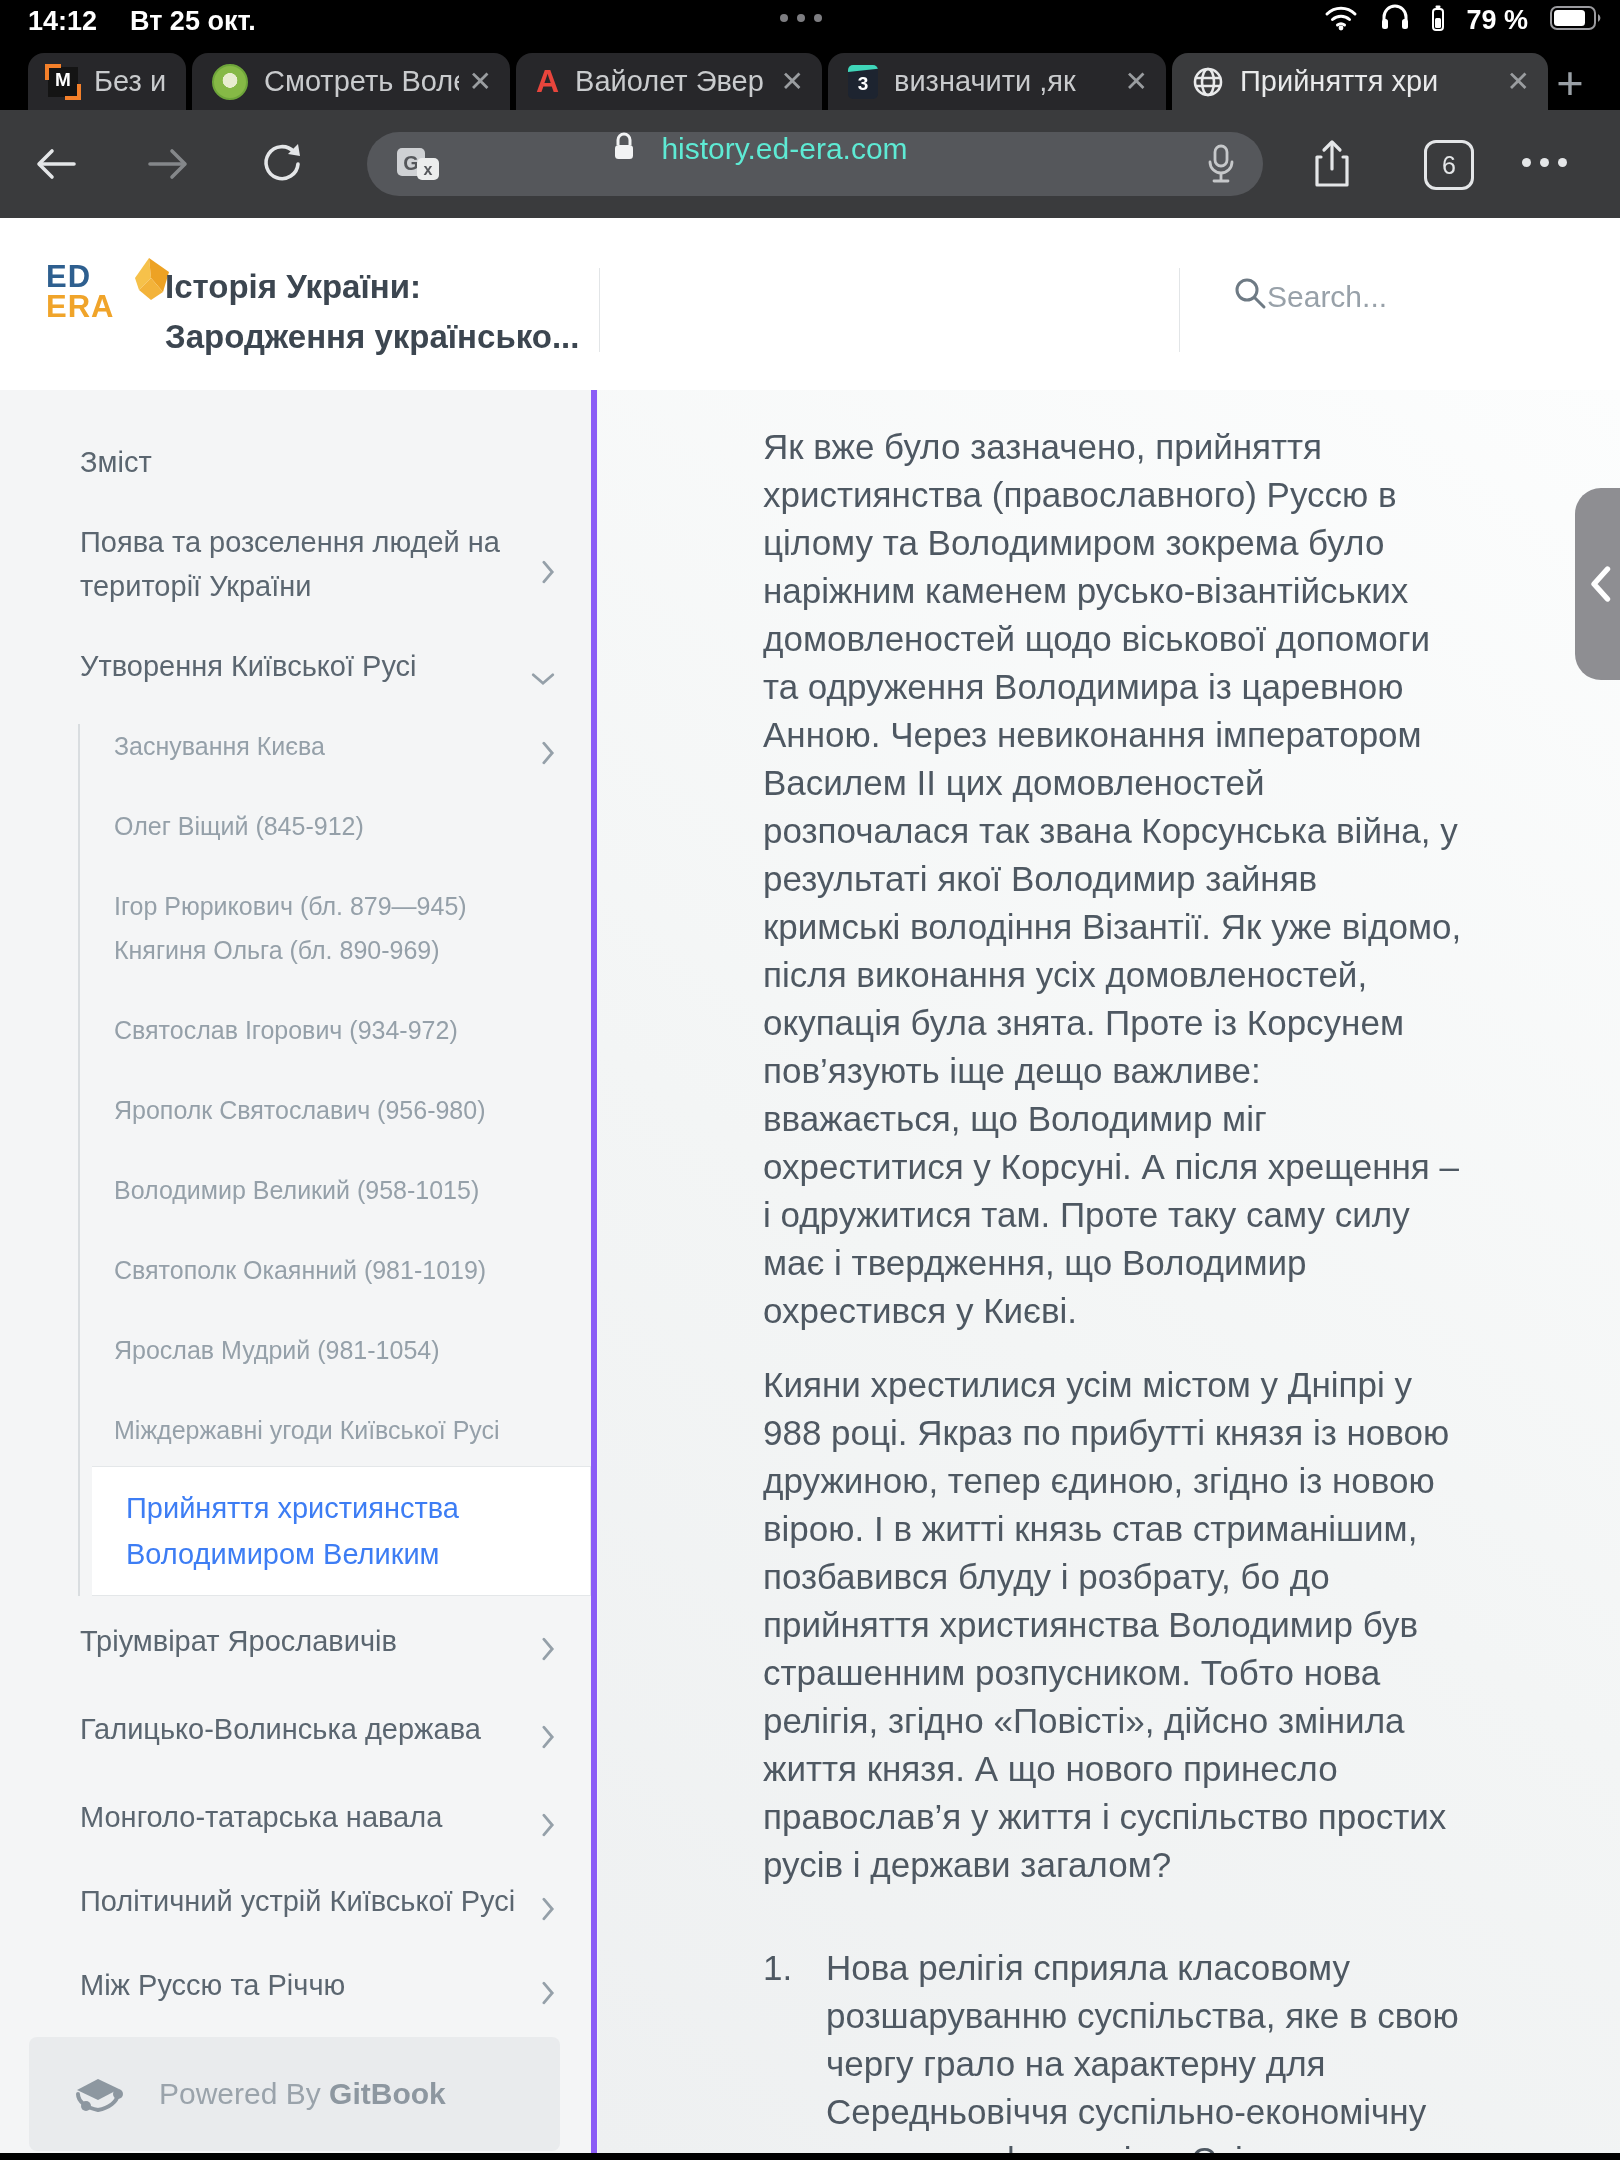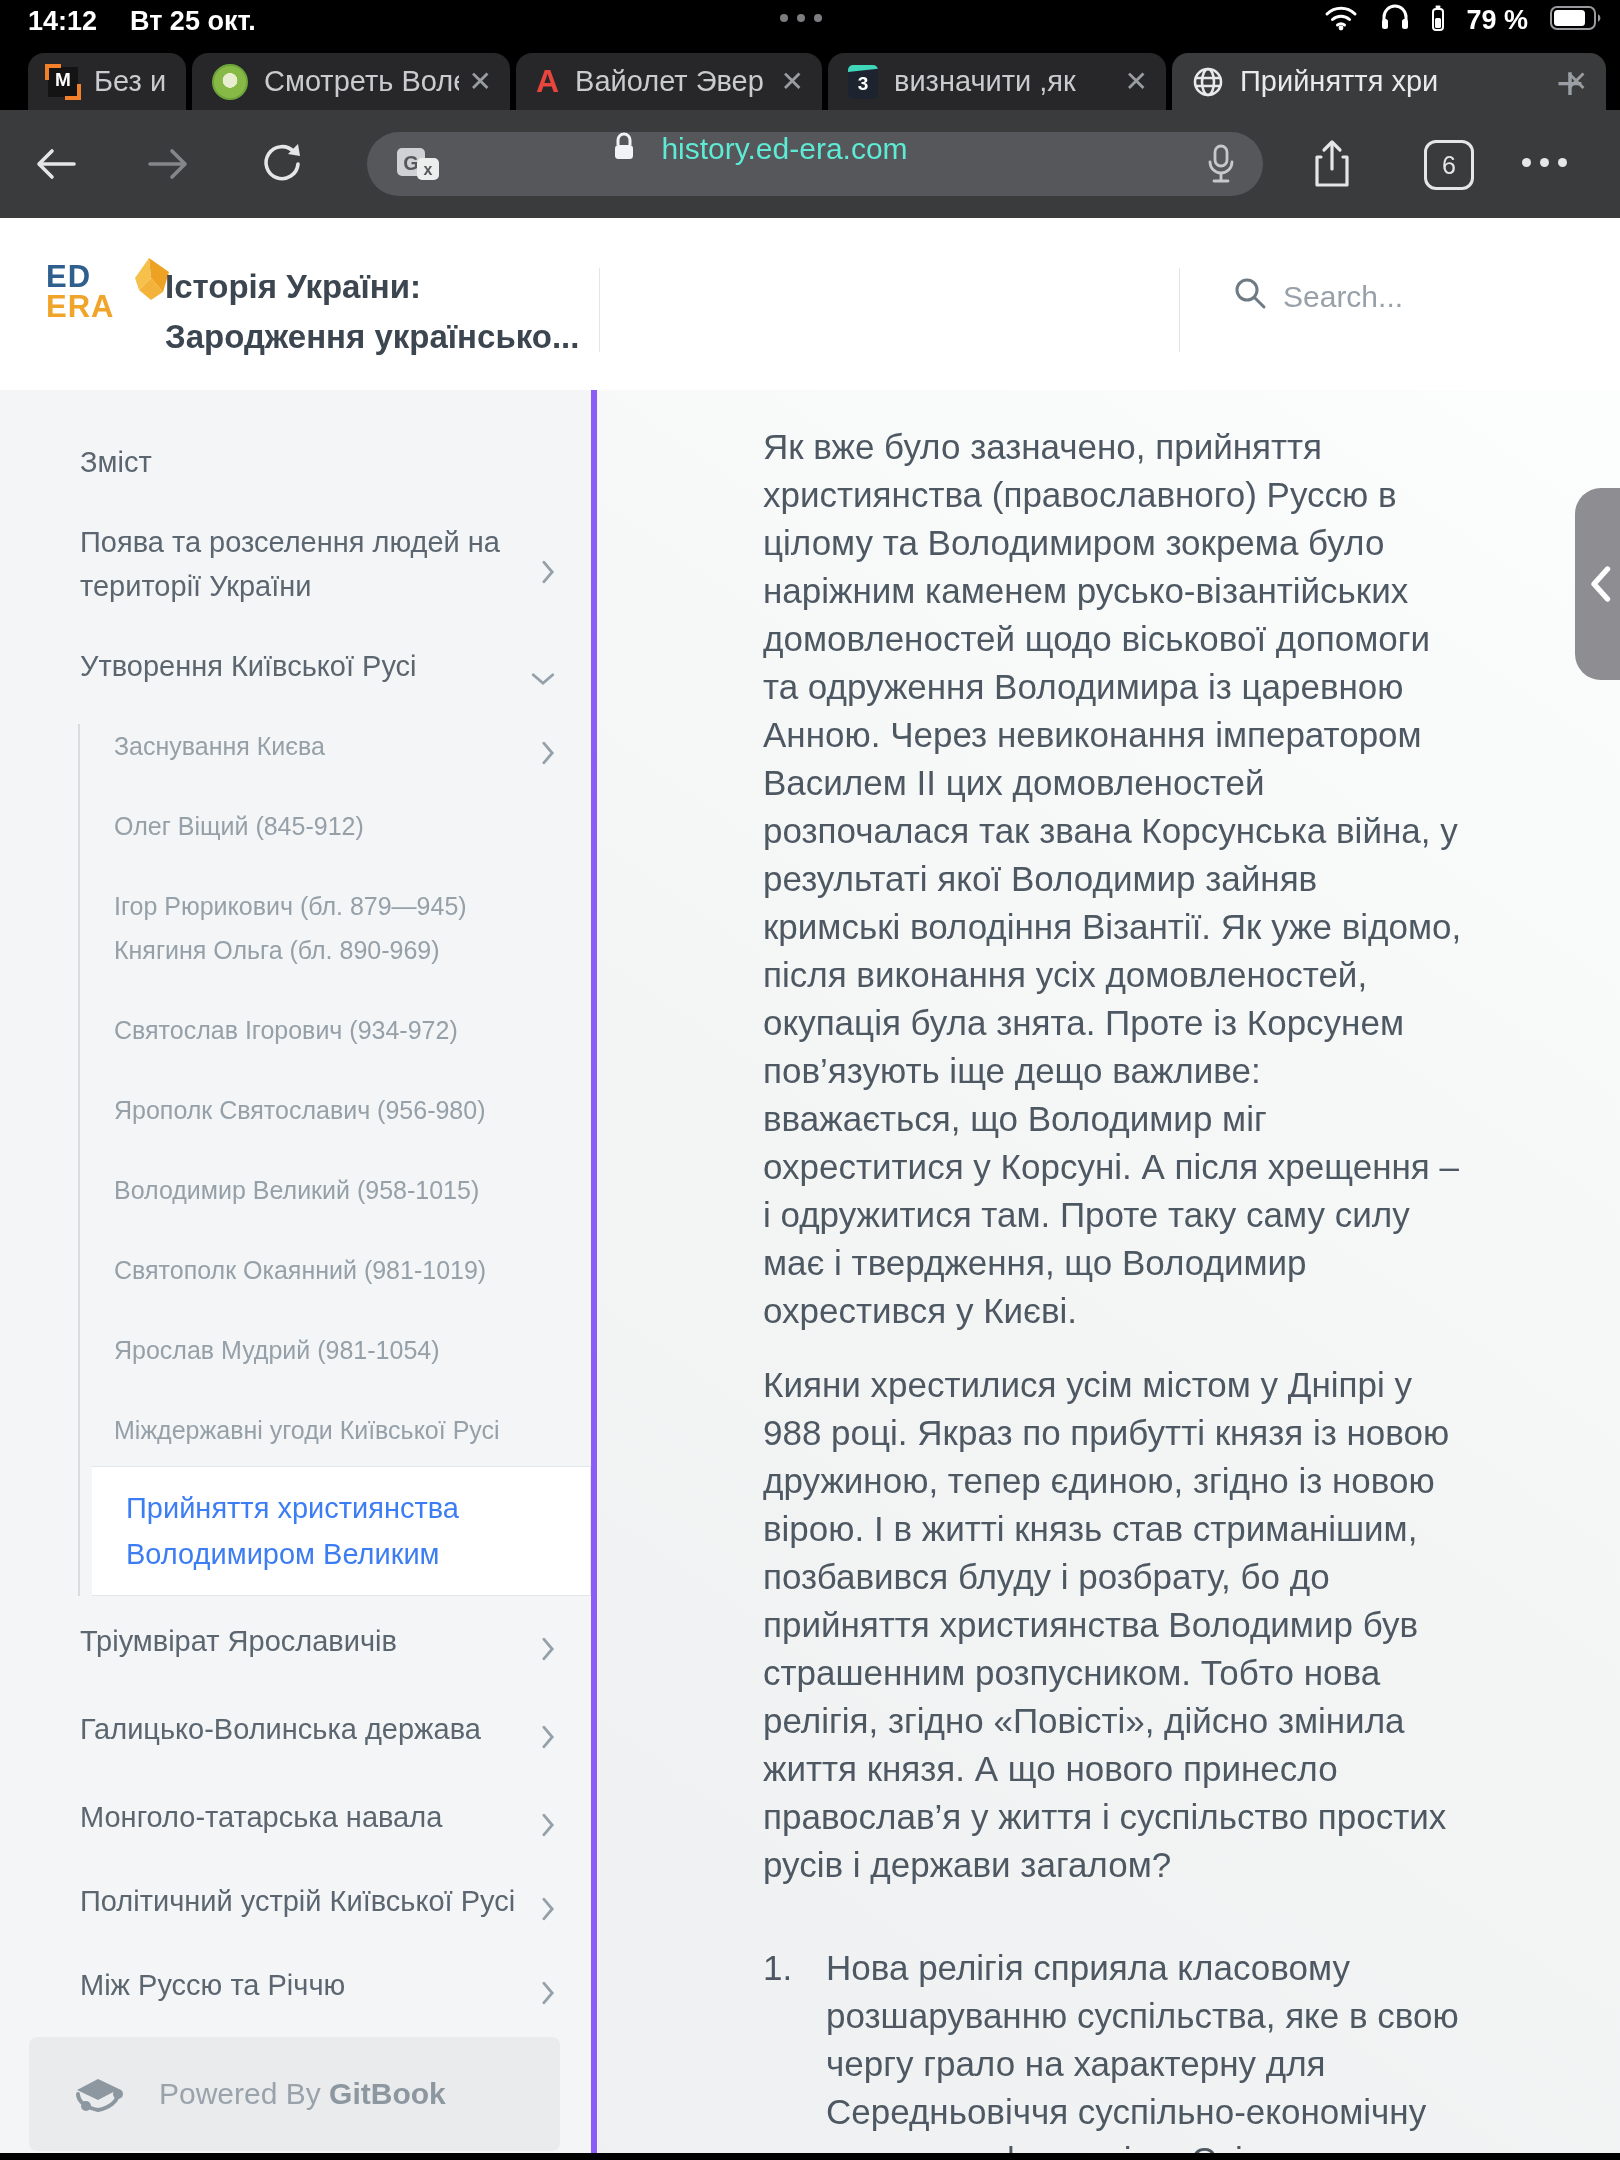--- a/index.html
+++ b/index.html
@@ -50,21 +50,21 @@
   .more-dots i{width:9px;height:9px;border-radius:50%;background:#e4e6e8;}
 
   
   .site-header{position:absolute;left:0;top:218px;width:1620px;height:172px;background:#ffffff;}
   .logo{position:absolute;left:46px;top:44px;width:130px;line-height:30px;}
   .logo .l-ed{color:#2e5f8f;font-size:31px;font-weight:800;letter-spacing:1px;}
   .logo .l-era{color:#f0a42a;font-size:31px;font-weight:800;letter-spacing:1px;}
   .logo-book{position:absolute;left:83px;top:-6px;}
   .h-title{position:absolute;left:165px;top:44px;width:440px;color:#3c4650;font-size:33px;font-weight:700;line-height:50px;}
   .h-div{position:absolute;top:50px;width:1px;height:84px;background:#e2e5e7;}
-  .h-search{position:absolute;left:1233px;top:58px;display:flex;align-items:center;gap:16px;color:#98a1a9;font-size:30px;}
+  .h-search{position:absolute;left:1233px;top:58px;display:flex;align-items:center;color:#98a1a9;font-size:30px;}
 
   
   .page-body{position:absolute;left:0;top:390px;width:1620px;height:1770px;background:#f4f5f6;}
   .sidebar{position:absolute;left:0;top:0;width:597px;height:1770px;background:#f4f5f6;border-right:6px solid #8b5cf6;
            box-sizing:border-box;padding-top:50px;}
   .side-item{position:relative;font-size:29px;line-height:44px;color:#5b6670;padding-left:80px;padding-right:70px;}
   .side-item .chev{position:absolute;right:36px;top:50%;margin-top:-12px;}
   .sub-wrap{margin-left:78px;border-left:2px solid #d9dde0;}
   .sub-item{position:relative;font-size:25px;line-height:44px;color:#95a0a9;padding-left:34px;padding-right:60px;}
   .sub-item .chev{position:absolute;right:36px;top:50%;margin-top:-12px;}
@@ -165,21 +165,21 @@
     </div>
     <div class="tab" style="left:828px;width:338px;">
       <span class="t-fav">
           <span class="fav-book3">
             <span>3</span>
           </span>
         </span>
       <span class="t-title">визначити ,як</span>
       <span class="t-close">✕</span>
     </div>
-    <div class="tab active" style="left:1172px;width:434px;border-radius:16px 16px 0 0;">
+    <div class="tab active" style="left:1172px;width:376px;border-radius:16px 16px 0 0;">
       <span class="t-fav">
         <svg width="32" height="32" viewBox="0 0 32 32">
             <g fill="none" stroke="#e9eaeb" stroke-width="2.6">
           <circle cx="16" cy="16" r="13"></circle>
               <ellipse cx="16" cy="16" rx="6" ry="13"></ellipse>
               <path d="M4 12 h24 M4 20 h24"></path>
             </g>
           </svg>
       </span>
       <span class="t-title">Прийняття хри</span>

